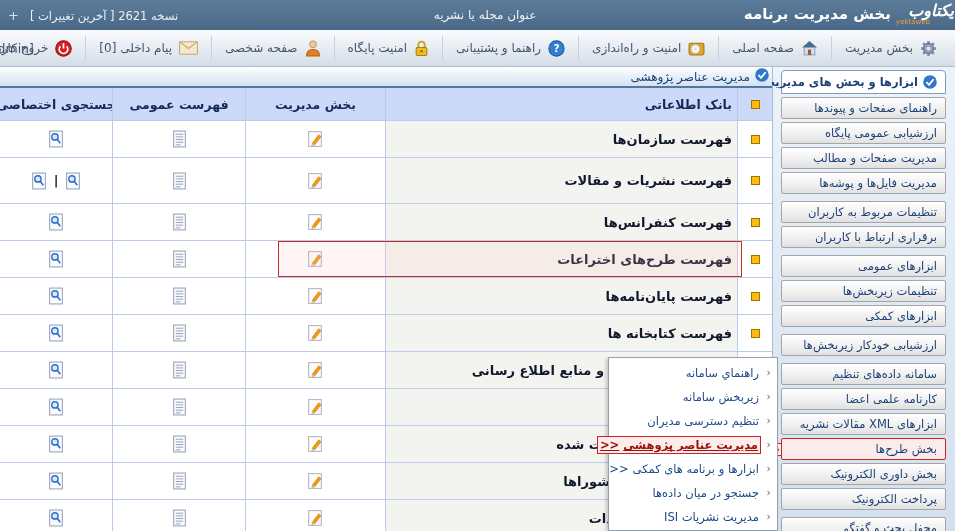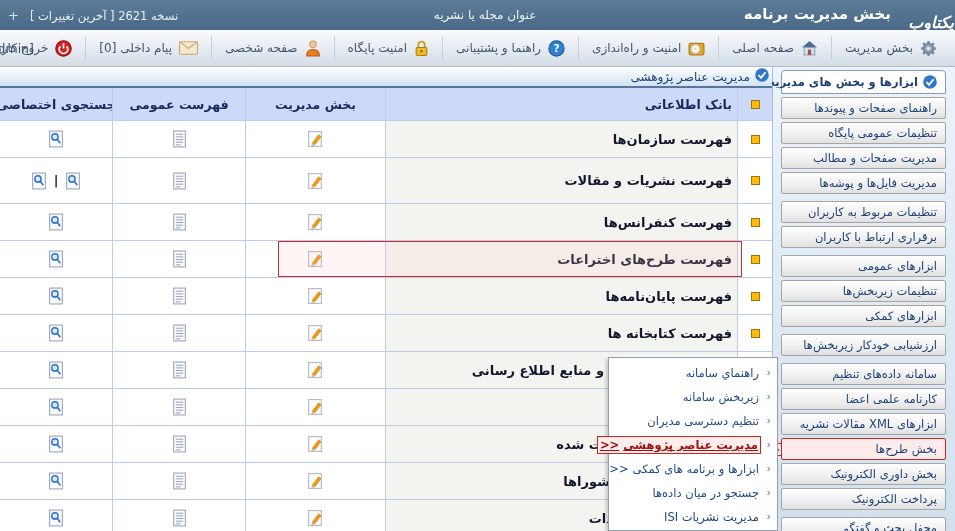--- a/index.html
+++ b/index.html
@@ -5,21 +5,21 @@
   * { margin:0; padding:0; box-sizing:border-box; }
   html,body { width:955px; height:531px; }
   body {
     position:relative; overflow:hidden; background:#fff;
     font-family:"DejaVu Sans","Liberation Sans",sans-serif;
     direction:rtl;
   }
   
   #topbar { position:absolute; top:0; left:0; width:955px; height:30px;
     background:linear-gradient(#5d7c99,#4a6988); border-top:1px solid #7git; }
-  .logo { position:absolute; right:1px; top:12px; width:58px; height:26px; overflow:hidden; }
+  .logo { position:absolute; right:1px; top:0; width:58px; height:26px; overflow:hidden; }
   .logo-main { color:#fff; font-weight:bold; font-size:16px; font-style:italic; line-height:22px; letter-spacing:-1px; }
   .logo-sub { position:absolute; left:0; bottom:0; color:#f0a030; font-size:7px; direction:ltr; }
   .app-title { position:absolute; right:64px; top:5px; color:#ffffff; font-size:15px; font-weight:bold; white-space:nowrap; }
   .center-title { position:absolute; left:395px; top:8px; width:180px; text-align:center; color:#eef3f8; font-size:12px; white-space:nowrap; }
   .version { position:absolute; left:8px; top:8px; display:flex; flex-direction:row; align-items:center; gap:11px; direction:ltr; }
   .version-plus { color:#cfe0ee; font-size:13px; }
   .version-text { color:#e9eff6; font-size:11.5px; direction:rtl; }
   
   #toolbar { position:absolute; top:30px; left:0; width:955px; height:37px;
     background:linear-gradient(#fafbfd,#e3e9f0 60%,#d4dde7);
@@ -195,21 +195,21 @@
         </svg>
       </span>
     <span class="sb-label">ابزارها و بخش های مدیریت</span>
   </div>
 
   <div class="sb-item">
     <span class="sb-label">راهنمای صفحات و پیوندها</span>
   </div>
 
   <div class="sb-item">
-    <span class="sb-label">تنظیمات عمومی پایگاه</span>
+    <span class="sb-label">ارزشیابی عمومی پایگاه</span>
   </div>
 
   <div class="sb-item">
     <span class="sb-label">مدیریت صفحات و مطالب</span>
   </div>
 
   <div class="sb-item gap">
     <span class="sb-label">مدیریت فایل‌ها و پوشه‌ها</span>
   </div>
 

